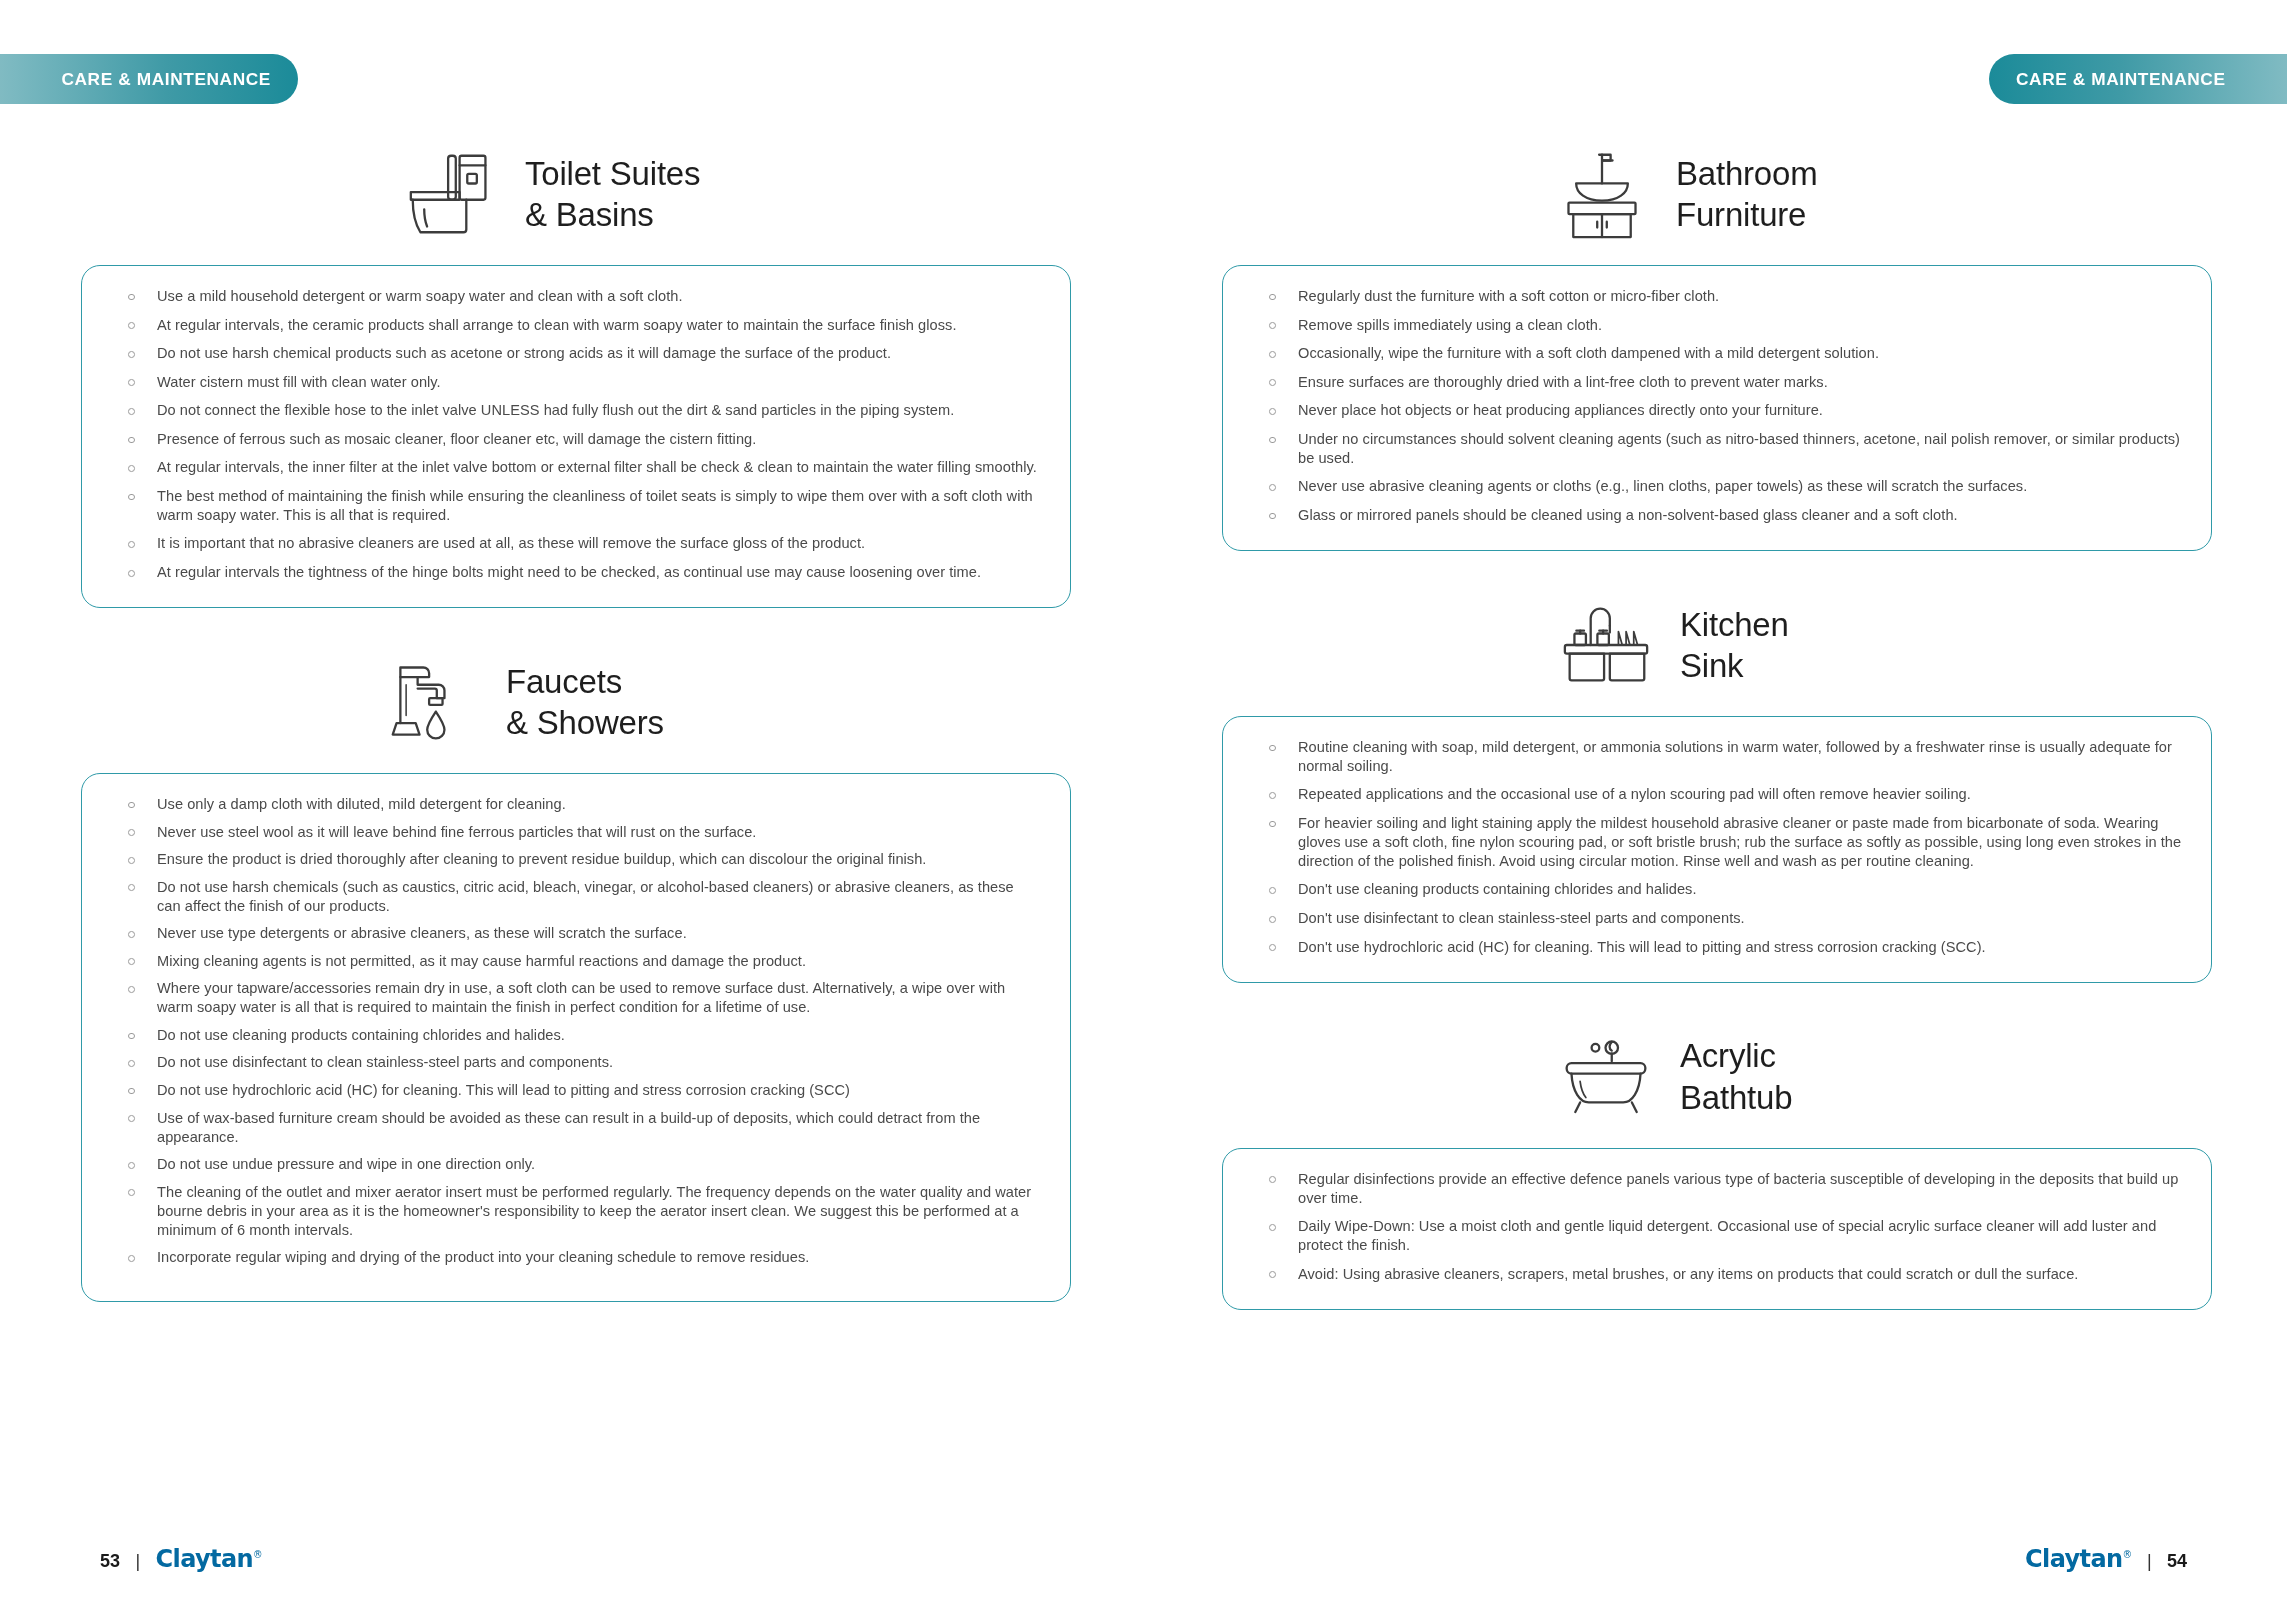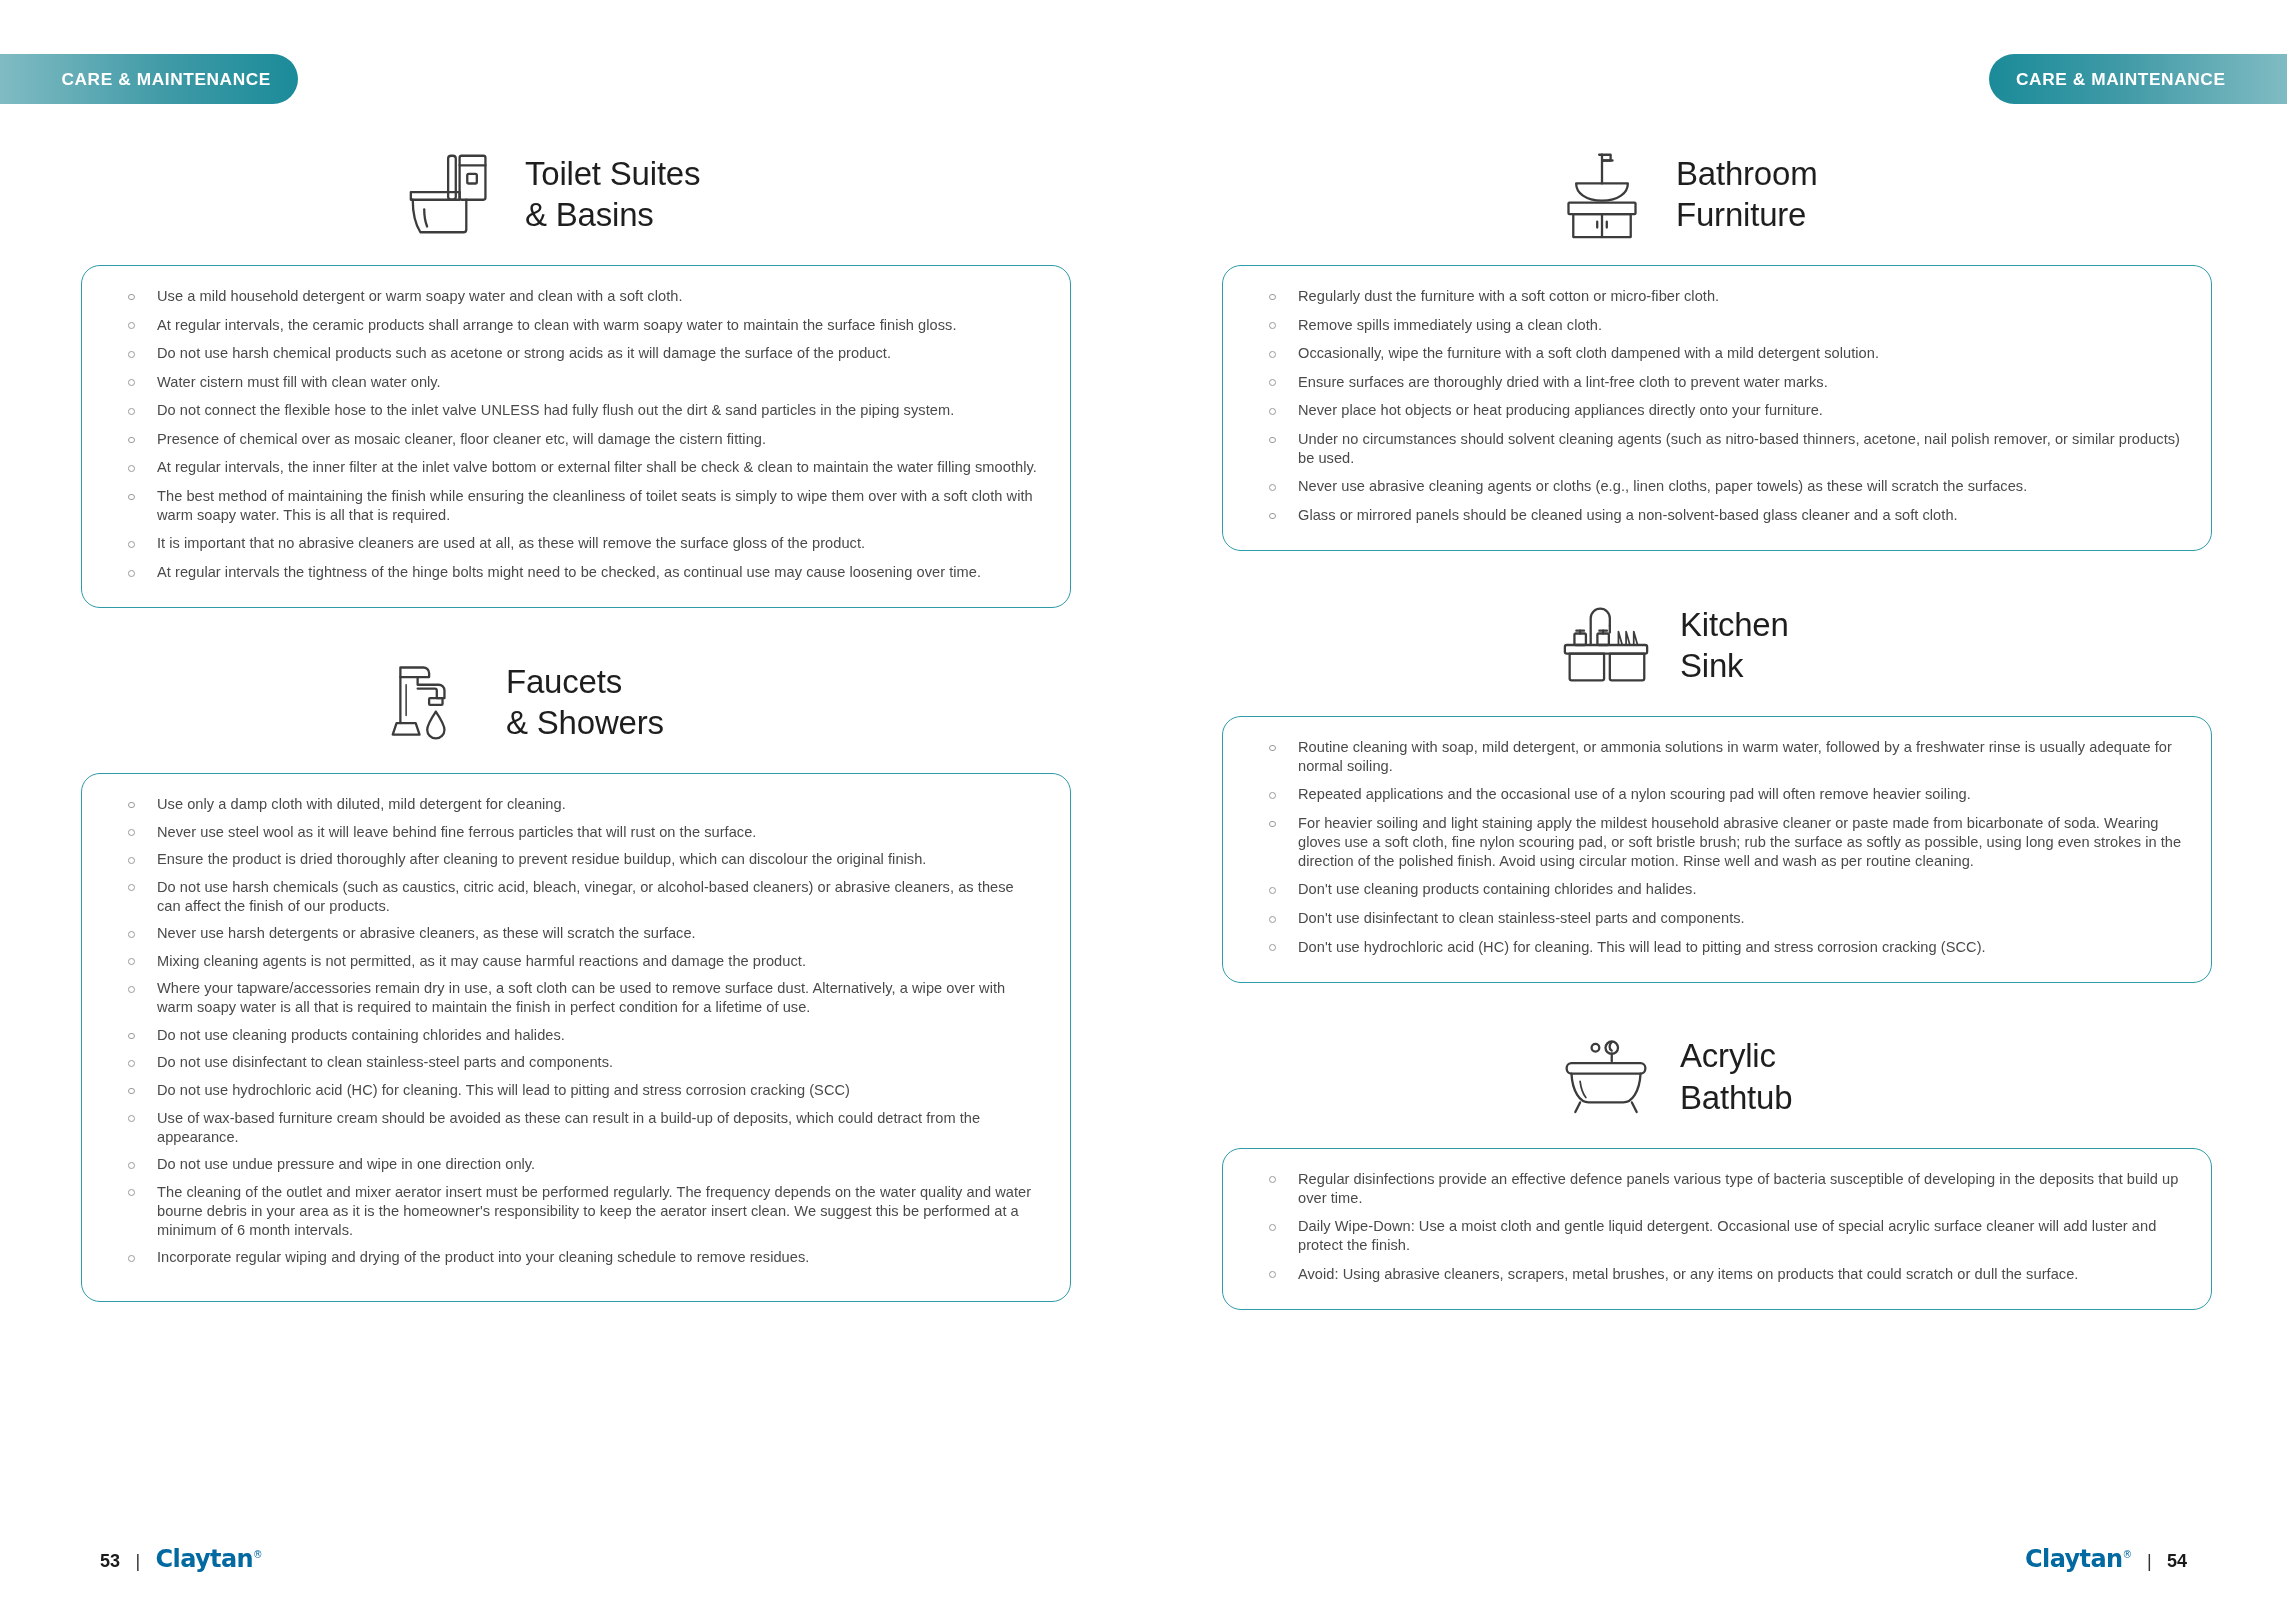--- a/index.html
+++ b/index.html
@@ -181,21 +181,21 @@
         <span class="sec-title">Toilet Suites
 &amp; Basins</span>
       </div>
       <div class="card">
         <ul>
           <li>Use a mild household detergent or warm soapy water and clean with a soft cloth.</li>
           <li>At regular intervals, the ceramic products shall arrange to clean with warm soapy water to maintain the surface finish gloss.</li>
           <li>Do not use harsh chemical products such as acetone or strong acids as it will damage the surface of the product.</li>
           <li>Water cistern must fill with clean water only.</li>
           <li>Do not connect the flexible hose to the inlet valve UNLESS had fully flush out the dirt &amp; sand particles in the piping system.</li>
-          <li>Presence of chemical over as mosaic cleaner, floor cleaner etc, will damage the cistern fitting.</li>
+          <li>Presence of ferrous such as mosaic cleaner, floor cleaner etc, will damage the cistern fitting.</li>
           <li>At regular intervals, the inner filter at the inlet valve bottom or external filter shall be check &amp; clean to maintain the water filling smoothly.</li>
           <li>The best method of maintaining the finish while ensuring the cleanliness of toilet seats is simply to wipe them over with a soft cloth with warm soapy water. This is all that is required.</li>
           <li>It is important that no abrasive cleaners are used at all, as these will remove the surface gloss of the product.</li>
           <li>At regular intervals the tightness of the hinge bolts might need to be checked, as continual use may cause loosening over time.</li>
         </ul>
       </div>
     </div>
 
     <div class="block">
       <div class="sec-head indent-2">
@@ -212,21 +212,21 @@
         </span>
         <span class="sec-title">Faucets
 &amp; Showers</span>
       </div>
       <div class="card tight">
         <ul>
           <li>Use only a damp cloth with diluted, mild detergent for cleaning.</li>
           <li>Never use steel wool as it will leave behind fine ferrous particles that will rust on the surface.</li>
           <li>Ensure the product is dried thoroughly after cleaning to prevent residue buildup, which can discolour the original finish.</li>
           <li>Do not use harsh chemicals (such as caustics, citric acid, bleach, vinegar, or alcohol-based cleaners) or abrasive cleaners, as these can affect the finish of our products.</li>
-          <li>Never use harsh detergents or abrasive cleaners, as these will scratch the surface.</li>
+          <li>Never use type detergents or abrasive cleaners, as these will scratch the surface.</li>
           <li>Mixing cleaning agents is not permitted, as it may cause harmful reactions and damage the product.</li>
           <li>Where your tapware/accessories remain dry in use, a soft cloth can be used to remove surface dust. Alternatively, a wipe over with warm soapy water is all that is required to maintain the finish in perfect condition for a lifetime of use.</li>
           <li>Do not use cleaning products containing chlorides and halides.</li>
           <li>Do not use disinfectant to clean stainless-steel parts and components.</li>
           <li>Do not use hydrochloric acid (HC) for cleaning. This will lead to pitting and stress corrosion cracking (SCC)</li>
           <li>Use of wax-based furniture cream should be avoided as these can result in a build-up of deposits, which could detract from the appearance.</li>
           <li>Do not use undue pressure and wipe in one direction only.</li>
           <li>The cleaning of the outlet and mixer aerator insert must be performed regularly. The frequency depends on the water quality and water bourne debris in your area as it is the homeowner's responsibility to keep the aerator insert clean. We suggest this be performed at a minimum of 6 month intervals.</li>
           <li>Incorporate regular wiping and drying of the product into your cleaning schedule to remove residues.</li>
         </ul>

